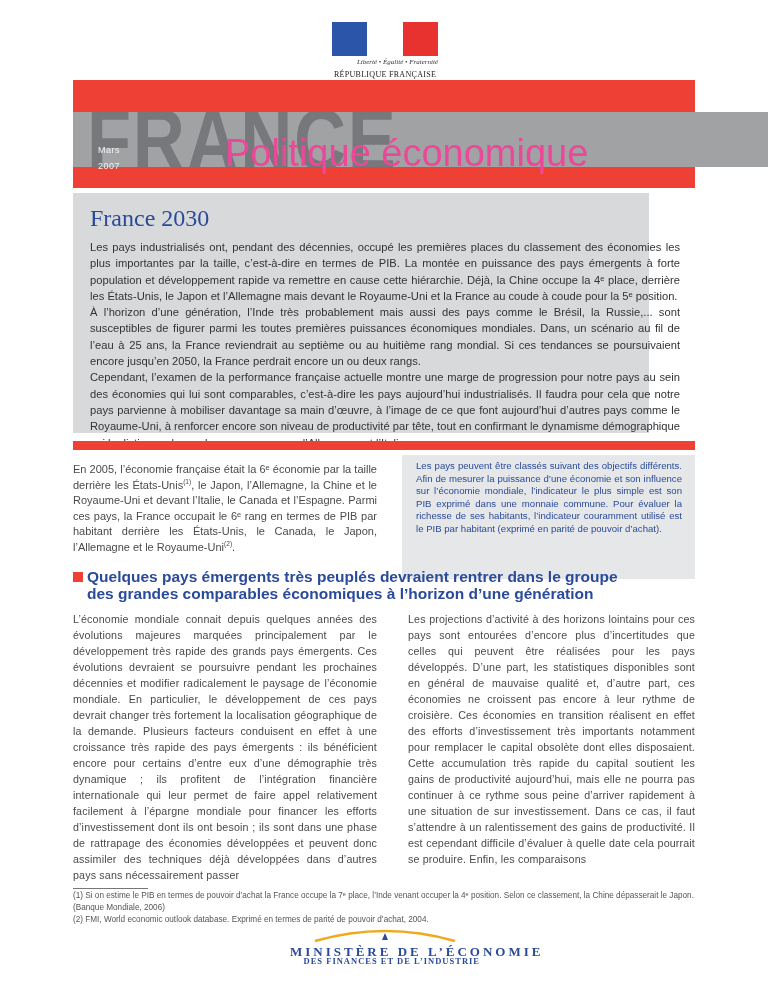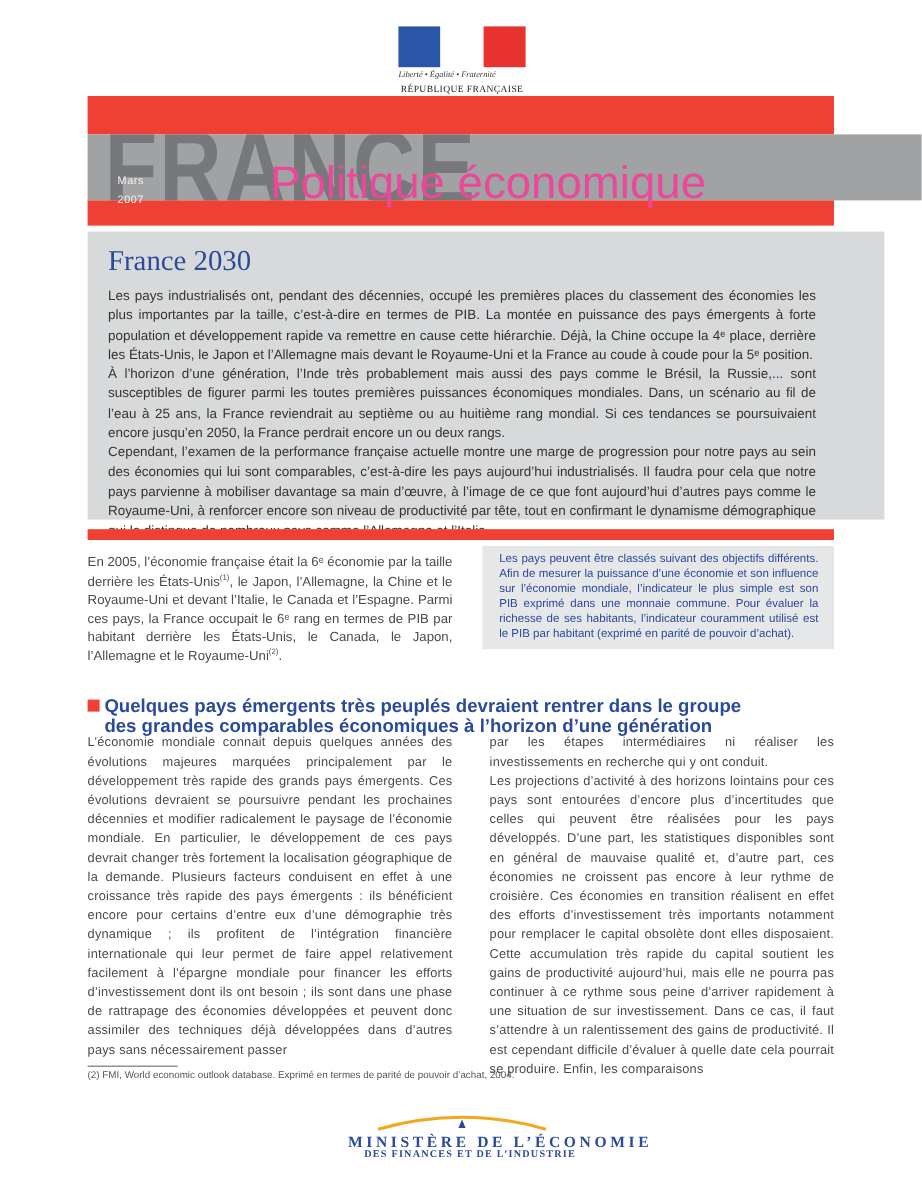--- a/index.html
+++ b/index.html
@@ -5,44 +5,44 @@
   html, body { margin:0; padding:0; background:#fff; }
   body { width:768px; height:994px; position:relative; overflow:hidden; font-family:"Liberation Sans", sans-serif; color:#4a4a4a; }
   .abs { position:absolute; }
 
   
   #logo { left:332px; top:22px; width:106px; height:62px; background:#fff; }
   #flag { position:absolute; left:0; top:0; width:106px; height:34px; display:flex; }
   #flag .b { width:33%; background:#2a55a8; }
   #flag .w { width:34%; background:#fff; }
   #flag .r { width:33%; background:#e8322f; }
-  #motto { position:absolute; left:0; top:36px; width:106px; text-align:left; font-family:"Liberation Serif", serif; font-style:italic; font-size:7px; color:#333; white-space:nowrap; }
+  #motto { position:absolute; left:0; top:36px; width:106px; text-align:right; font-family:"Liberation Serif", serif; font-style:italic; font-size:7px; color:#333; white-space:nowrap; }
   #repub { position:absolute; left:0; top:48px; width:106px; text-align:center; font-family:"Liberation Serif", serif; font-size:8px; color:#222; letter-spacing:0.3px; white-space:nowrap; }
 
   
   #band-red-top { left:73px; top:80px; width:622px; height:32px; background:#ee4035; }
   #band-gray { left:73px; top:112px; width:750px; height:55px; background:#a1a2a4; overflow:hidden; }
   #band-red-bot { left:73px; top:167px; width:622px; height:21px; background:#ee4035; }
   #france-big { position:absolute; left:14px; top:-16px; font-family:"Liberation Sans", sans-serif; font-weight:bold; font-size:88px; color:#77787b; letter-spacing:2px; line-height:1; transform:scaleX(0.82); transform-origin:left top; }
   #date { left:98px; top:142px; font-size:9px; color:#f1f1f1; line-height:16px; letter-spacing:0.5px; }
   #title { left:225px; top:134px; font-family:Liberation Sans, sans-serif; font-size:38px; color:#ec4899; white-space:nowrap; line-height:1; }
 
   
-  #intro { left:73px; top:193px; width:664px; height:240px; background:#d8d9da; }
+  #intro { left:73px; top:193px; width:576px; height:240px; background:#d8d9da; }
   #intro-title { position:absolute; left:17px; top:12px; font-family:"Liberation Serif", serif; font-size:24px; color:#2a4a9a; }
   #intro-text { position:absolute; left:17px; top:46px; width:590px; font-size:11.2px; line-height:16.3px; color:#333; text-align:justify; }
   #intro-text p { margin:0; }
   #band-red-2 { left:73px; top:441px; width:622px; height:9px; background:#ee4035; }
 
   
   #col-left-intro { left:73px; top:462px; width:304px; font-size:11px; line-height:15.6px; color:#4a4a4a; text-align:justify; }
-  #sidebar-box { left:402px; top:455px; width:293px; height:86px; background:#e6e7e8; }
+  #sidebar-box { left:402px; top:455px; width:293px; height:124px; background:#e6e7e8; }
   #sidebar-text { position:absolute; left:14px; top:5px; width:266px; font-size:9.6px; line-height:12.5px; color:#2a4a9a; text-align:justify; }
 
-  #section-head { left:73px; top:568px; width:620px; font-weight:bold; font-size:15.5px; line-height:17px; color:#2a4a9a;margin-top:12px; }
+  #section-head { left:73px; top:568px; width:620px; font-weight:bold; font-size:15.5px; line-height:17px; color:#2a4a9a; }
   #section-bullet { display:inline-block; width:10px; height:10px; background:#ee4035; margin-right:4px; vertical-align:0px; }
   #section-line2 { padding-left:14px; }
 
   .col { font-size:10.7px; line-height:16px; color:#4a4a4a; text-align:justify; }
   .col p { margin:0; }
   #col-a { left:73px; top:611px; width:304px; letter-spacing:0.15px; }
   #col-b { left:408px; top:611px; width:287px; letter-spacing:0.15px; }
 
   #fn-rule { left:73px; top:888px; width:75px; height:1px; background:#777; }
   #footnotes { left:73px; top:890px; width:622px; font-size:8.2px; line-height:12px; color:#555; }
@@ -97,26 +97,26 @@
 
 <div id="section-head" class="abs">
   <div><span id="section-bullet"></span><span>Quelques pays émergents très peuplés devraient rentrer dans le groupe</span></div>
   <div id="section-line2">des grandes comparables économiques à l’horizon d’une génération</div>
 </div>
 
 <div id="col-a" class="abs col">
   <p>L’économie mondiale connait depuis quelques années des évolutions majeures marquées principalement par le développement très rapide des grands pays émergents. Ces évolutions devraient se poursuivre pendant les prochaines décennies et modifier radicalement le paysage de l’économie mondiale. En particulier, le développement de ces pays devrait changer très fortement la localisation géographique de la demande. Plusieurs facteurs conduisent en effet à une croissance très rapide des pays émergents : ils bénéficient encore pour certains d’entre eux d’une démographie très dynamique ; ils profitent de l’intégration financière internationale qui leur permet de faire appel relativement facilement à l’épargne mondiale pour financer les efforts d’investissement dont ils ont besoin ; ils sont dans une phase de rattrapage des économies développées et peuvent donc assimiler des techniques déjà développées dans d’autres pays sans nécessairement passer</p>
 </div>
 <div id="col-b" class="abs col">
-  <p>par les étapes intermédiaires ni réaliser les investissements en recherche qui y ont conduit.</p>
   <p>Les projections d’activité à des horizons lointains pour ces pays sont entourées d’encore plus d’incertitudes que celles qui peuvent être réalisées pour les pays développés. D’une part, les statistiques disponibles sont en général de mauvaise qualité et, d’autre part, ces économies ne croissent pas encore à leur rythme de croisière. Ces économies en transition réalisent en effet des efforts d’investissement très importants notamment pour remplacer le capital obsolète dont elles disposaient. Cette accumulation très rapide du capital soutient les gains de productivité aujourd’hui, mais elle ne pourra pas continuer à ce rythme sous peine d’arriver rapidement à une situation de sur investissement. Dans ce cas, il faut s’attendre à un ralentissement des gains de productivité. Il est cependant difficile d’évaluer à quelle date cela pourrait se produire. Enfin, les comparaisons</p>
 </div>
 
 <div id="fn-rule" class="abs"></div>
 <div id="footnotes" class="abs">
+  <p>(1) Si on estime le PIB en termes de pouvoir d’achat la France occupe la 7ᵉ place, l’Inde venant occuper la 4ᵉ position. Selon ce classement, la Chine dépasserait le Japon. (Banque Mondiale, 2006)</p>
   <p>(2) FMI, World economic outlook database. Exprimé en termes de parité de pouvoir d’achat, 2004.</p>
 </div>
 
 <div id="ministry" class="abs">
   <svg width="150" height="18" viewBox="0 0 150 18">
     <path d="M5 16 Q75 -4 145 16" stroke="#f0a81c" stroke-width="2.5" fill="none"></path>
     <path d="M75 8 L72 15 L78 15 Z" fill="#2a4a9a"></path>
   </svg>
   <div id="min-1">MINISTÈRE DE L’ÉCONOMIE</div>
   <div id="min-2">DES FINANCES ET DE L’INDUSTRIE</div>

